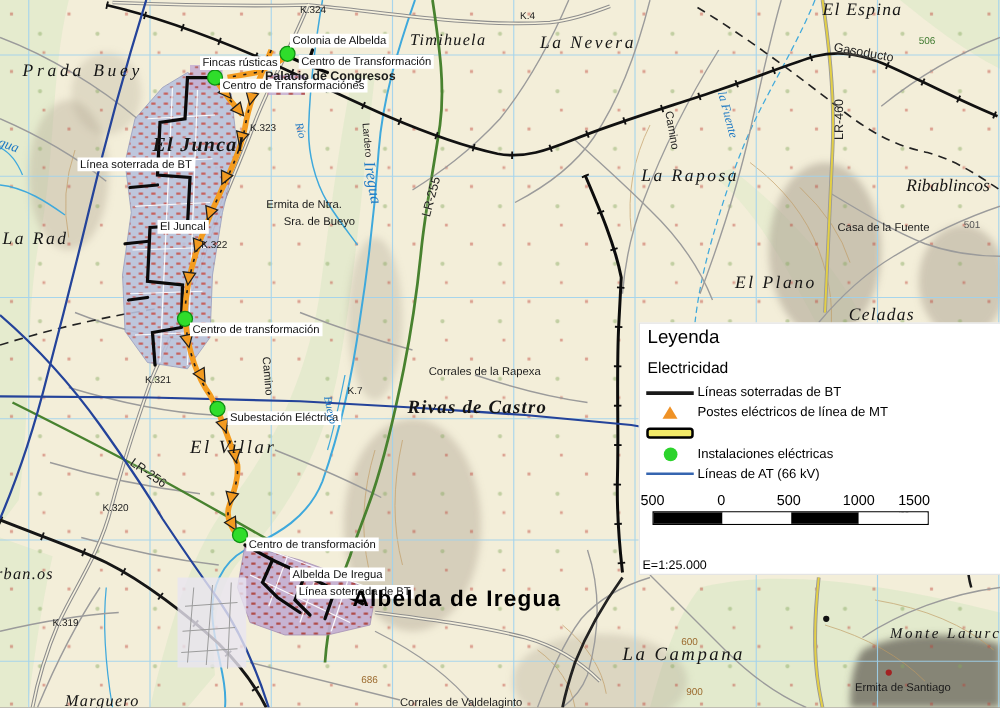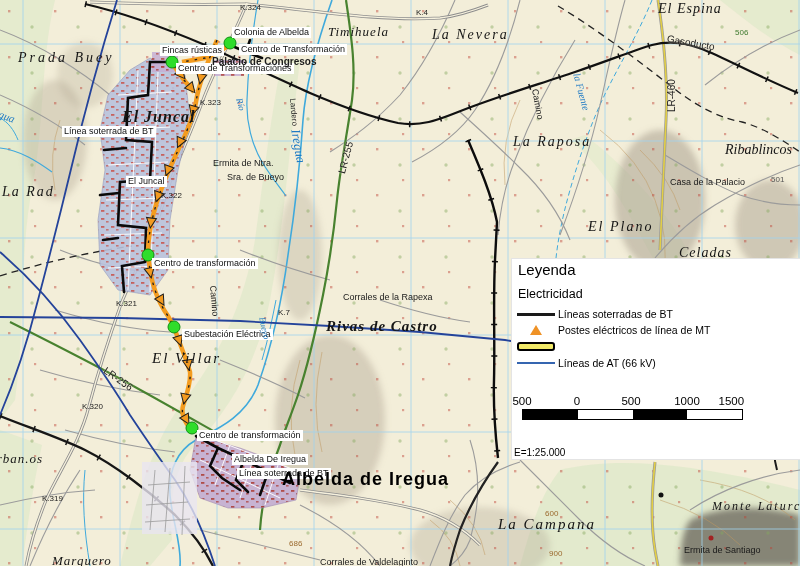--- a/index.html
+++ b/index.html
@@ -345,21 +345,21 @@
       <div class="place st-serif-it" style="left: 588px; top: 219px; font-size: 14px; letter-spacing: 2px; text-align: center;">El Plano</div>
       <div class="place st-serif-it" style="left: 679px; top: 245px; font-size: 14px; letter-spacing: 1px;">Celadas</div>
       <div class="place st-serif-it-bold" style="left: 326px; top: 318px; font-size: 15px; letter-spacing: 1px;">Rivas de Castro</div>
       <div class="place st-serif-it" style="left: 498px; top: 516px; font-size: 15px; letter-spacing: 2px;">La Campana</div>
       <div class="place st-serif-it" style="left: 712px; top: 499px; font-size: 12px; letter-spacing: 2px; text-align: right;">Monte Laturce</div>
       <div class="place st-serif-it" style="left: 52px; top: 553px; font-size: 13px; letter-spacing: 1px;">Marguero</div>
       <div class="place st-serif-it" style="left: -10px; top: 451px; font-size: 13px; letter-spacing: 1px;">erban.os</div>
       <div class="place st-serif-it" style="left: 769px; top: 295px; font-size: 14px;">s</div>
       <div class="place st-big-bold" style="left: 282px; top: 469px; font-size: 18px; letter-spacing: 1px;">Albelda de Iregua</div>
       <div class="place st-bold-sm" style="left: 212px; top: 56px; font-size: 10px;">Palacio de Congresos</div>
-      <div class="place st-plain-sm" style="left: 670px; top: 177px; font-size: 9px;">Casa de la Palacio</div>
+      <div class="place st-plain-sm" style="left: 670px; top: 177px; font-size: 9px;">Casa de la Fuente</div>
       <div class="place st-plain-sm" style="left: 343px; top: 292px; font-size: 9px;">Corrales de la Rapexa</div>
       <div class="place st-plain-sm" style="left: 213px; top: 158px; font-size: 9px;">Ermita de Ntra.</div>
       <div class="place st-plain-sm" style="left: 227px; top: 172px; font-size: 9px;">Sra. de Bueyo</div>
       <div class="place st-plain-sm" style="left: 684px; top: 545px; font-size: 9px;">Ermita de Santiago</div>
       <div class="place st-plain-sm" style="left: 320px; top: 557px; font-size: 9px;">Corrales de Valdelaginto</div>
       <div class="roadlbl" style="left: 336px; top: 172px; font-size: 10px; transform: rotate(-75deg);">LR-255</div>
       <div class="roadlbl" style="left: 666px; top: 112px; font-size: 10px; transform: rotate(-90deg);">LR-460</div>
       <div class="roadlbl" style="left: 108px; top: 365px; font-size: 10px; transform: rotate(35deg);">LR-256</div>
       <div class="roadlbl" style="left: 668px; top: 33px; font-size: 10px; transform: rotate(10deg);">Gasoducto</div>
       <div class="roadlbl" style="left: 540px; top: 88px; font-size: 9px; transform: rotate(80deg);">Camino</div>
@@ -401,20 +401,26 @@
           </span>
           <span class="lg-label">Postes eléctricos de línea de MT</span>
         </div>
         <div class="lg-row">
           <span class="symwrap">
             <span class="sym-bar" style="background: rgb(242, 234, 105);"></span>
           </span>
         </div>
         <div class="lg-row">
           <span class="symwrap">
+            <span class="sym-dot" style="background: rgb(44, 211, 44);"></span>
+          </span>
+          <span class="lg-label">Instalaciones eléctricas</span>
+        </div>
+        <div class="lg-row">
+          <span class="symwrap">
             <span class="sym-line-at" style="background: rgb(53, 101, 176);"></span>
           </span>
           <span class="lg-label">Líneas de AT (66 kV)</span>
         </div>
       </div>
   <div id="scale-labels">
         <span style="left: 10px;">500</span>
         <span style="left: 65px;">0</span>
         <span style="left: 119px;">500</span>
         <span style="left: 175px;">1000</span>

